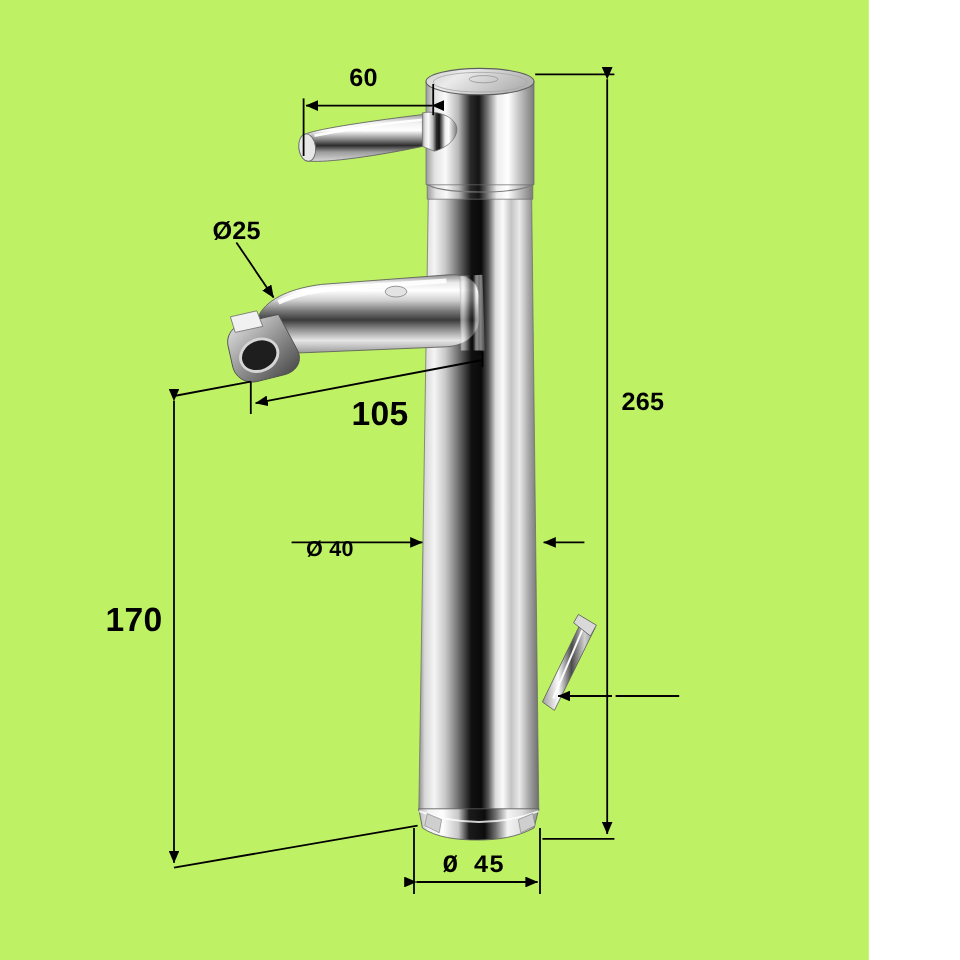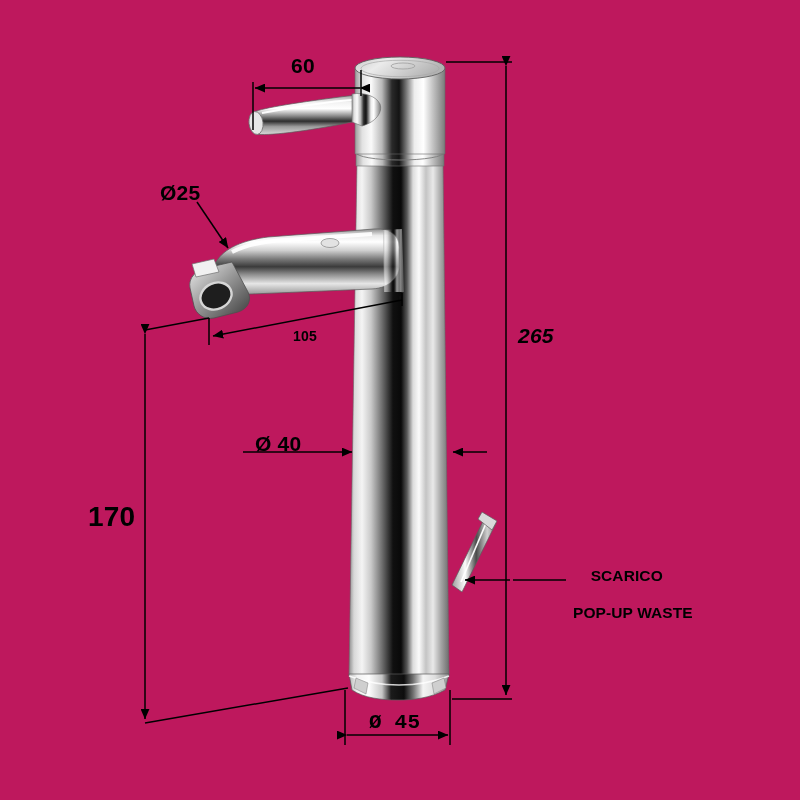--- a/index.html
+++ b/index.html
@@ -3,36 +3,36 @@
 <meta charset="utf-8">
 <title>Faucet Technical Drawing</title>
 <style>
   html,body{margin:0;padding:0;background:#ffffff;}
   body{
     width:800px;height:800px;
     font-family:"Liberation Sans", sans-serif;
     overflow:hidden;
     position:relative;
   }
-  #stage{position:absolute;left:0;top:0;width:800px;height:800px;background:#be185d;}
+  #stage{position:absolute;left:0;top:0;width:724px;height:800px;background:#bef264;}
   svg{position:absolute;left:0;top:0;}
   .dimtxt{
     position:absolute;
     font-family:"Liberation Sans", sans-serif;
     font-weight:bold;
     color:#000;
     white-space:pre;
     line-height:1.18;
     letter-spacing:0.2px;
   }
   .d-60   {left:291px; top:54px;  font-size:21px;}
-  .d-25   {left:160px; top:181px; font-size:21px;}
-  .d-105  {left:293px; top:328px; font-size:14px;}
-  .d-265  {left:518px; top:324px; font-size:21px;font-style:italic;}
-  .d-40   {left:255px; top:432px; font-size:21px;text-align:center;}
+  .d-25   {left:177px; top:181px; font-size:21px;}
+  .d-105  {left:293px; top:328px; font-size:28px;}
+  .d-265  {left:518px; top:324px; font-size:21px;}
+  .d-40   {left:255px; top:447px; font-size:18px;text-align:center;}
   .d-170  {left:88px;  top:500px; font-size:28px;}
   .d-45   {left:369px; top:711px; font-size:21px;font-family:Liberation Mono, monospace;}
   .d-scar {left:573px; top:549px; font-size:15.5px; letter-spacing:0.1px;}
   .d-scar .l2{display:block;}
 </style>
 </head>
 <body>
 
 <div id="stage">
 
@@ -245,18 +245,14 @@
   <div class="dimtxt d-105">105</div>
 
   <div class="dimtxt d-265">265</div>
 
   <div class="dimtxt d-40">Ø 40</div>
 
   <div class="dimtxt d-170">170</div>
 
   <div class="dimtxt d-45">Ø 45</div>
 
-  <div class="dimtxt d-scar">
-    <span class="l1">SCARICO</span>
-    <span class="l2">POP-UP WASTE</span>
-  </div>
 
 </div>
 
 </body></html>

